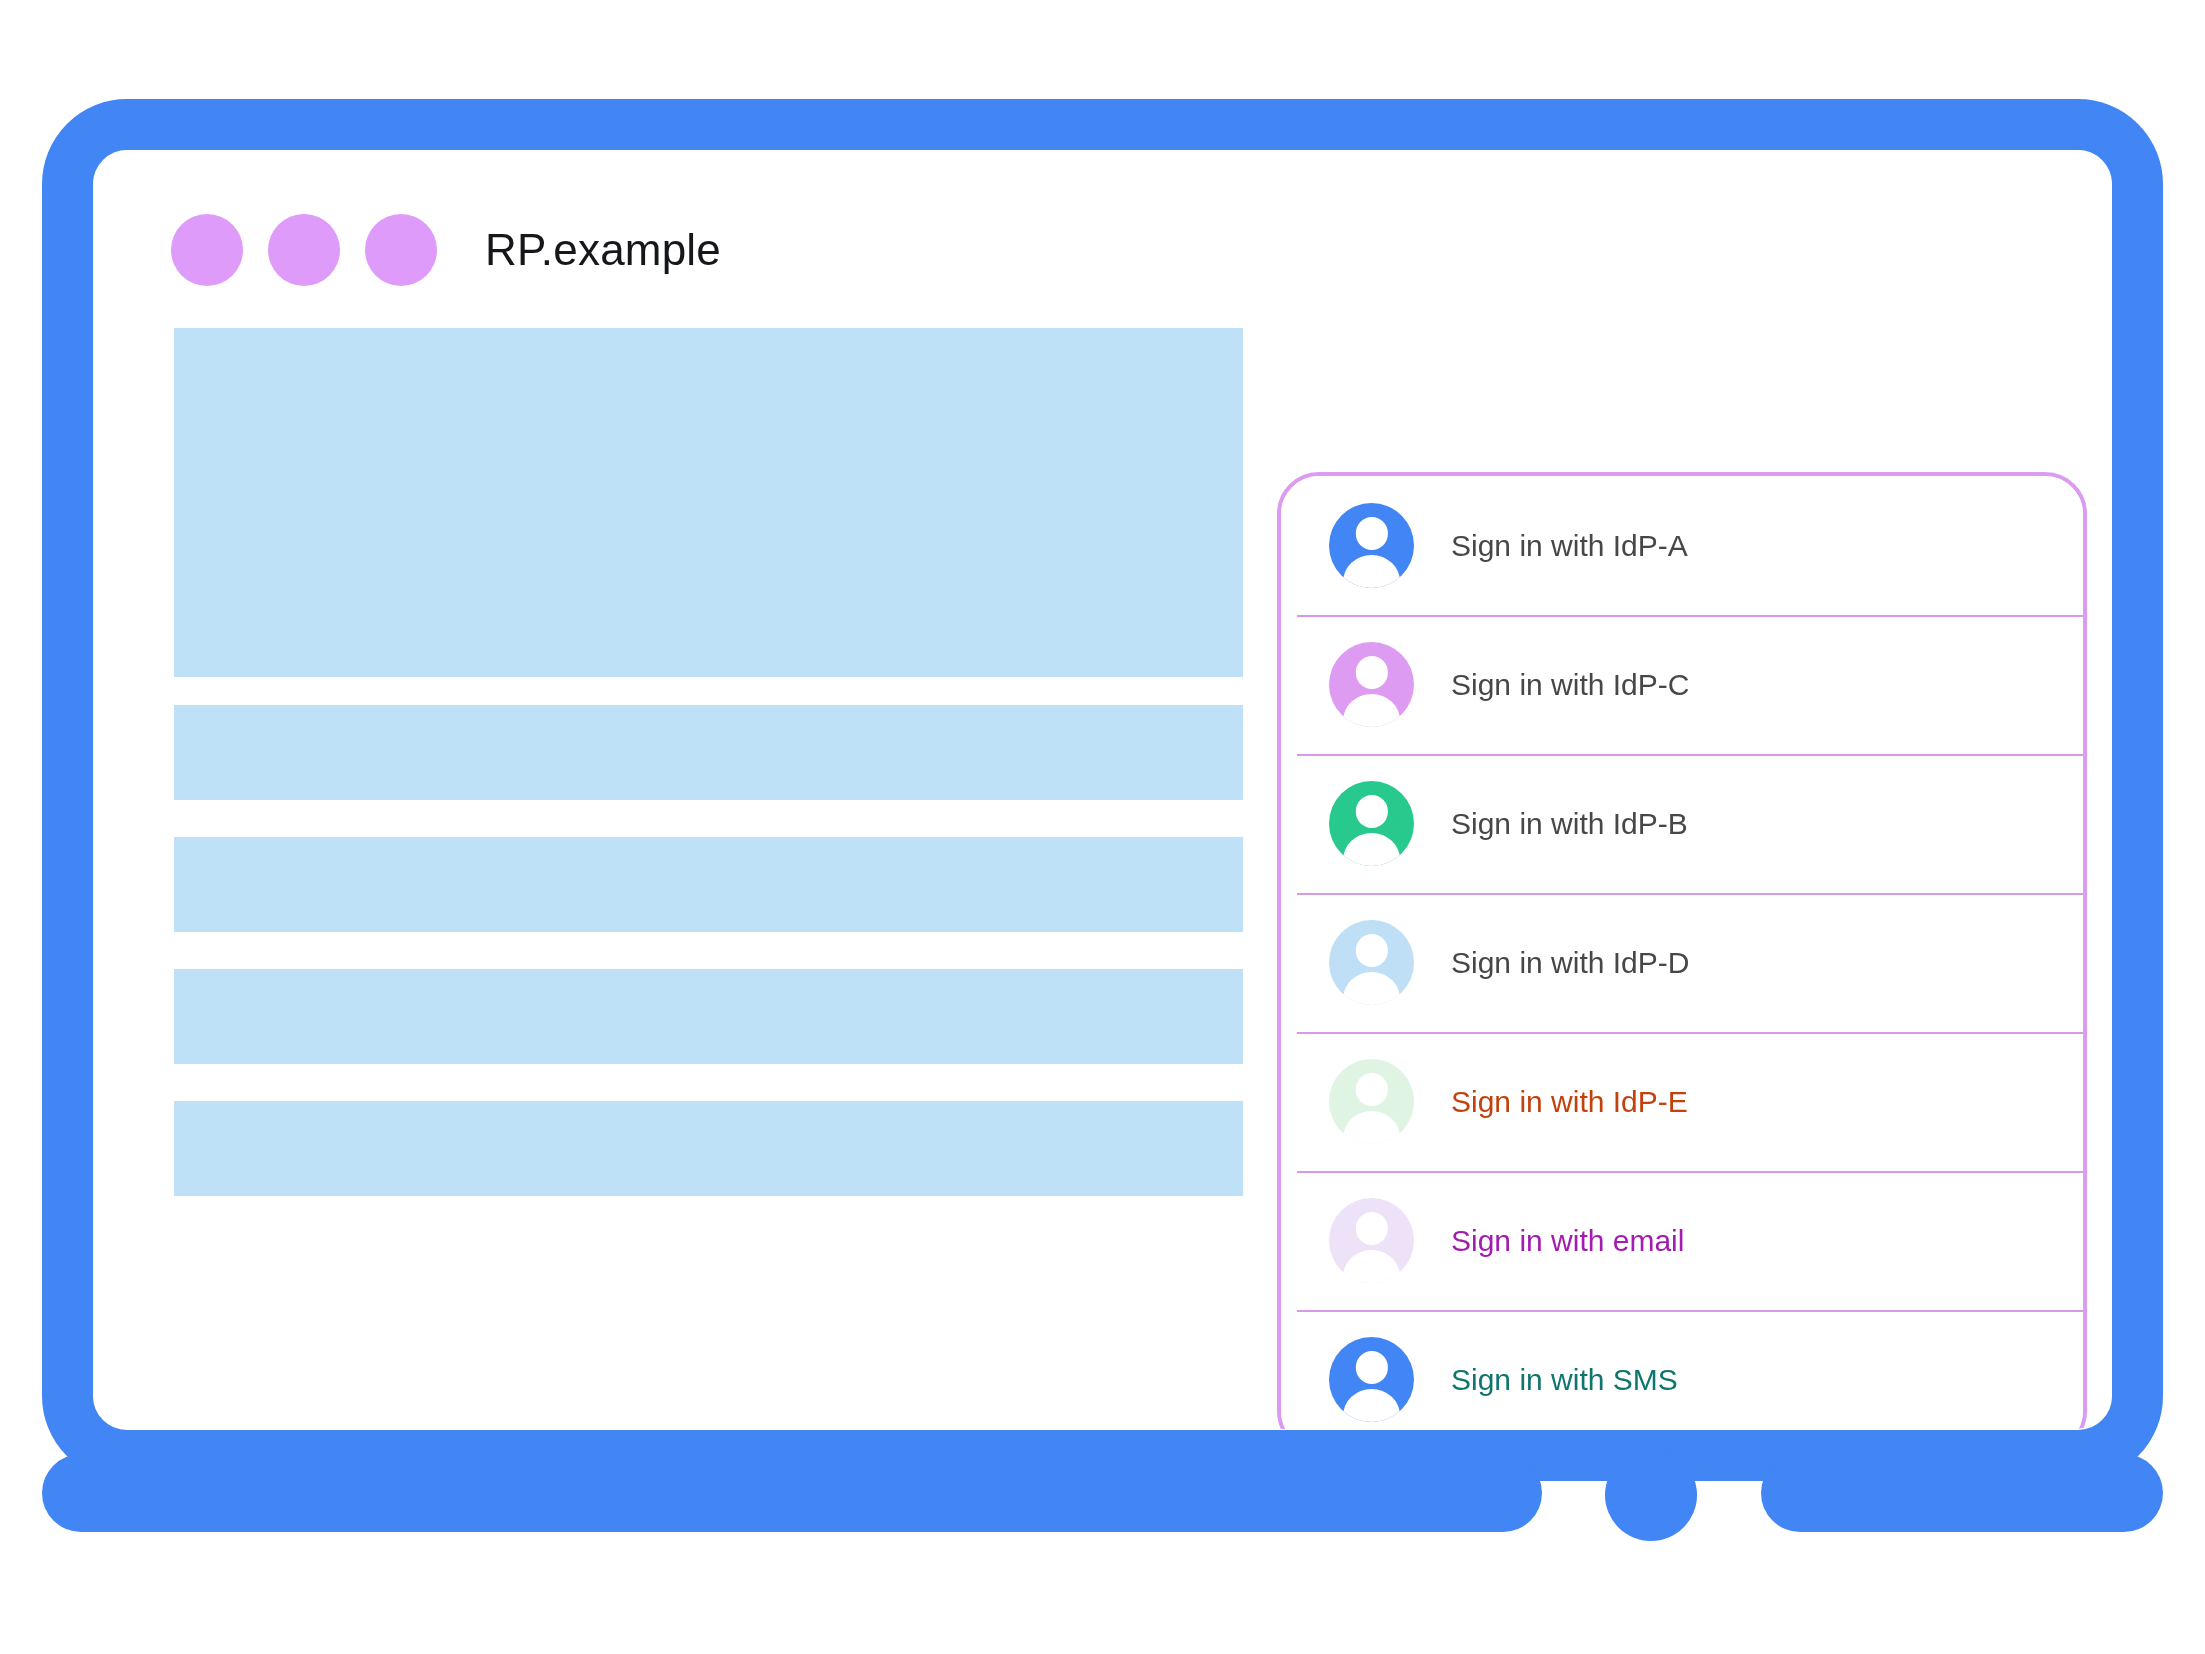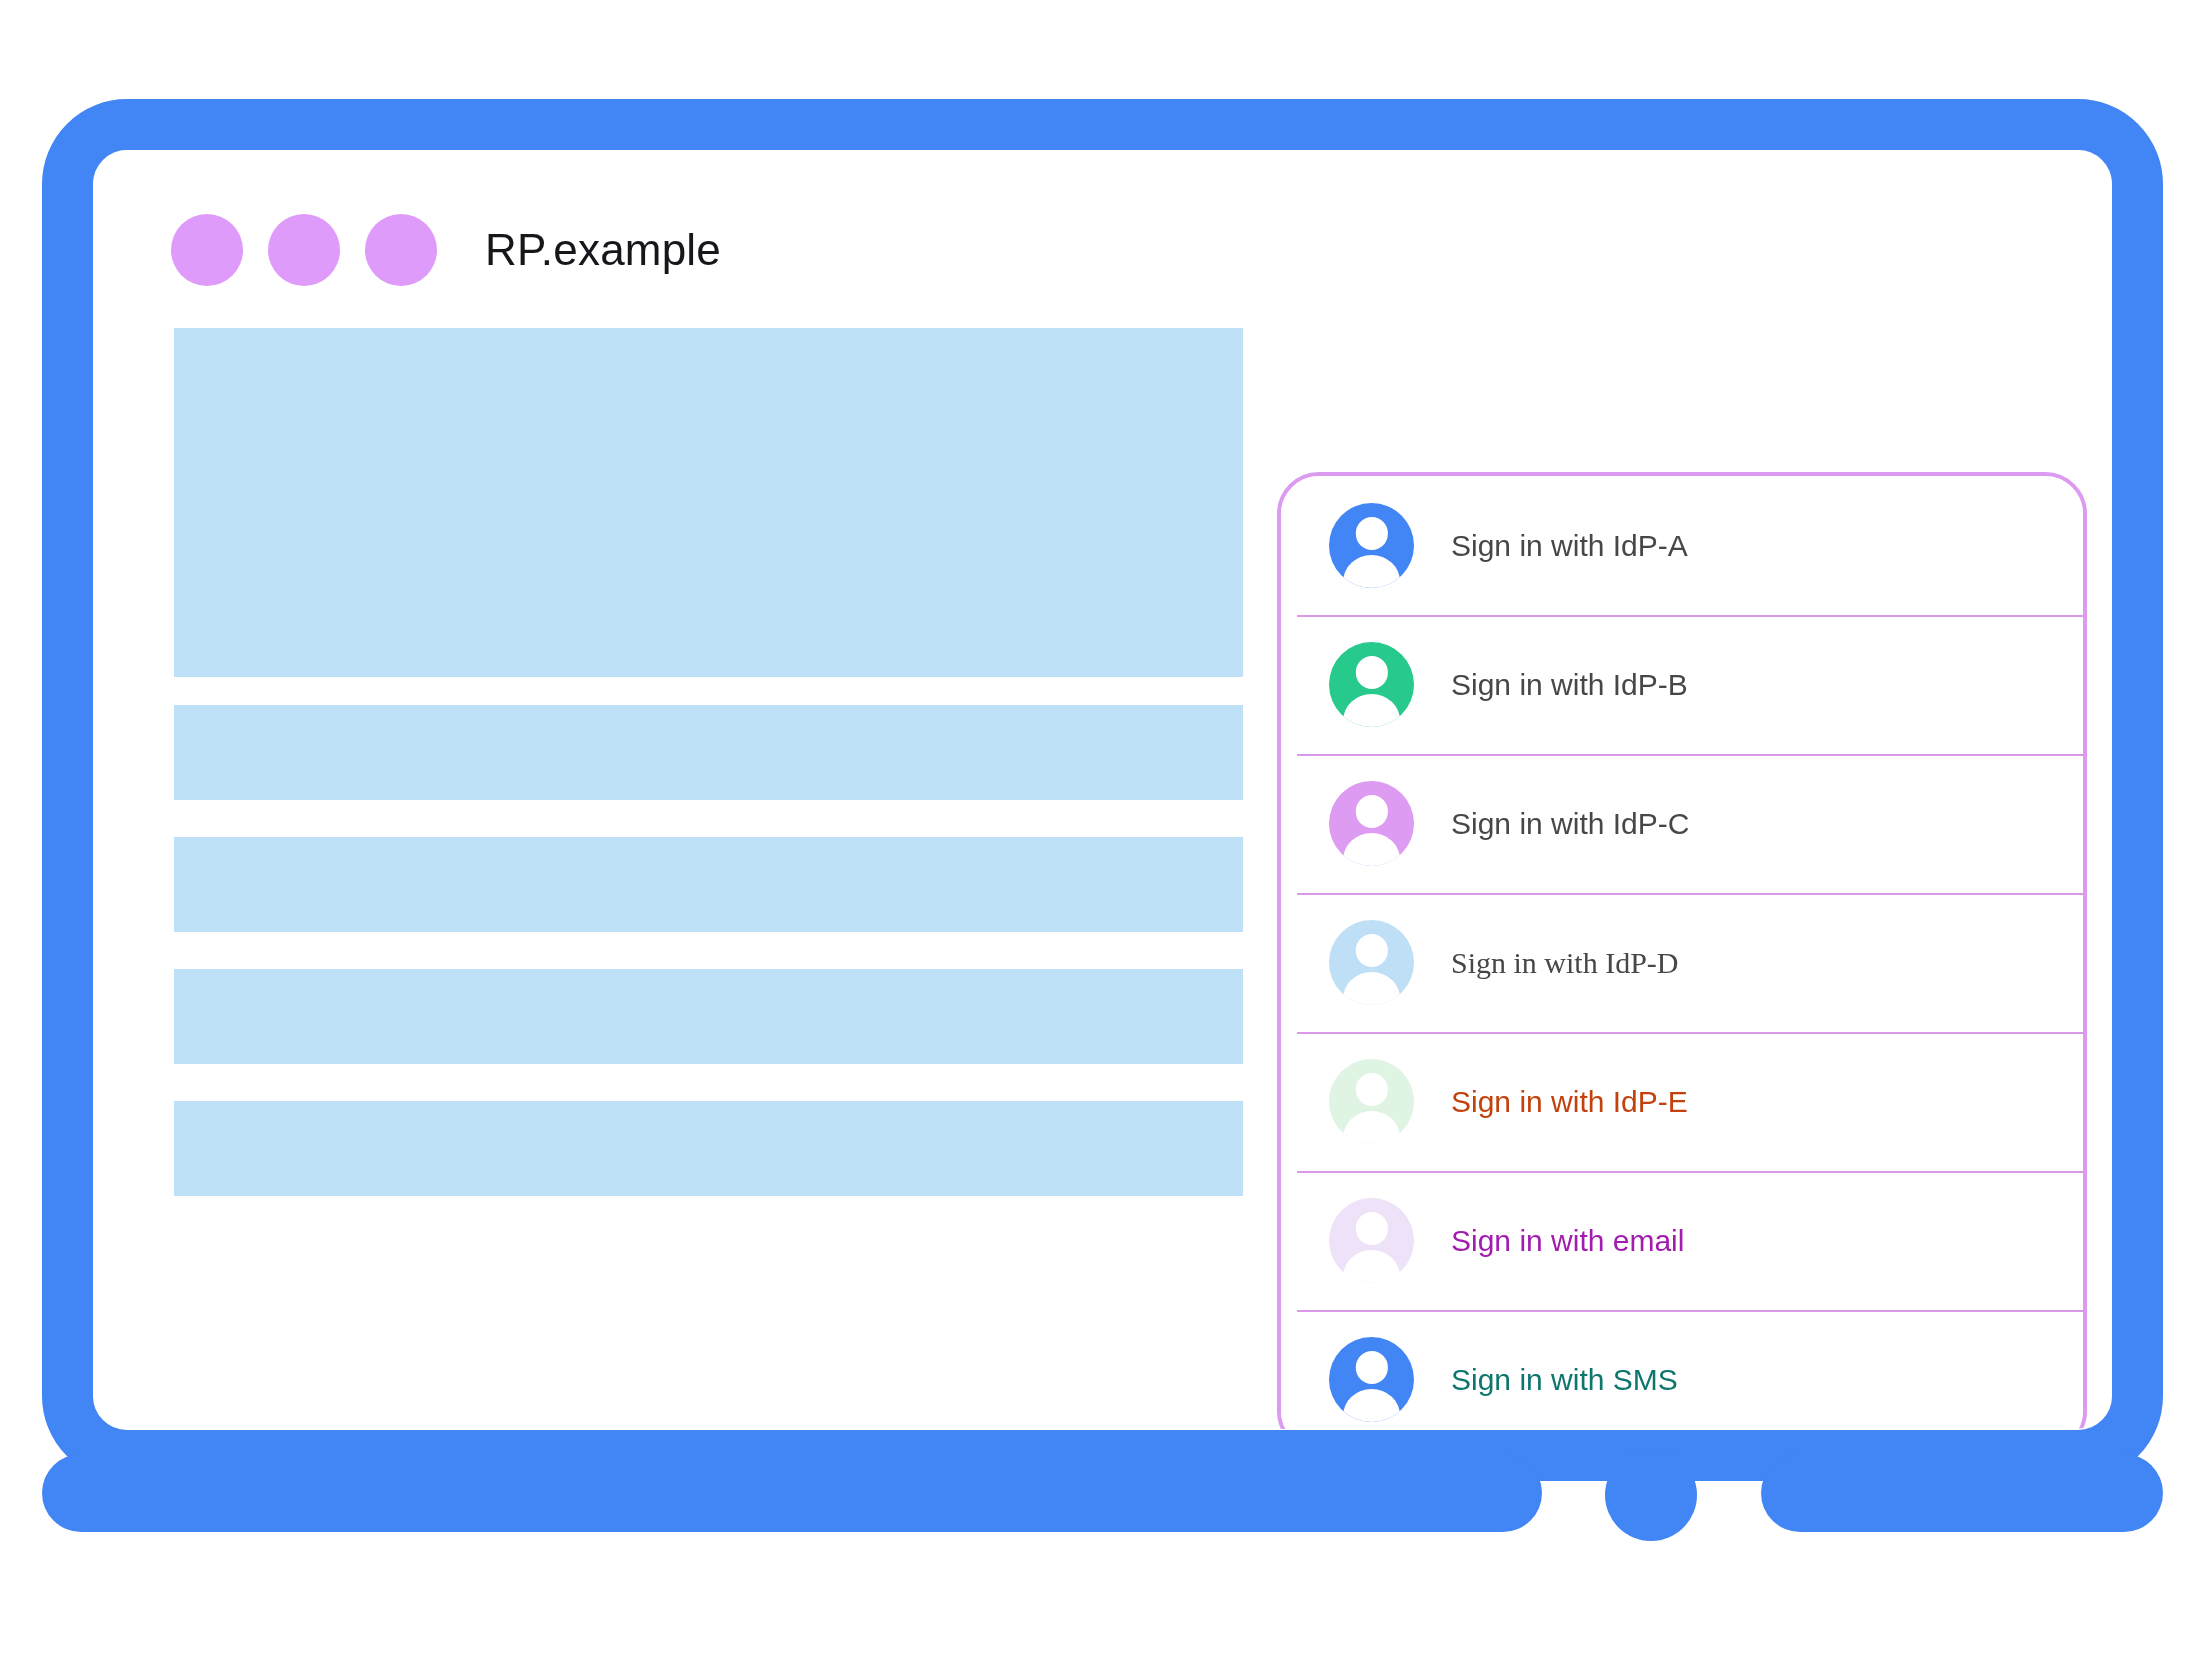--- a/index.html
+++ b/index.html
@@ -203,41 +203,41 @@
 
       <div class="chooser-item">
         <span class="avatar" style="background: rgb(66, 133, 244);">
           <span class="head"></span>
             <span class="body"></span>
         </span>
         <span class="chooser-label" style="color: rgb(71, 71, 71);">Sign in with IdP-A</span>
       </div>
 
       <div class="chooser-item">
+        <span class="avatar" style="background: rgb(222, 155, 242);">
+          <span class="head"></span>
+            <span class="body"></span>
+        </span>
+        <span class="chooser-label" style="color: rgb(71, 71, 71);">Sign in with IdP-C</span>
+      </div>
+
+      <div class="chooser-item">
         <span class="avatar" style="background: rgb(39, 201, 140);">
           <span class="head"></span>
             <span class="body"></span>
         </span>
         <span class="chooser-label" style="color: rgb(71, 71, 71);">Sign in with IdP-B</span>
       </div>
 
       <div class="chooser-item">
-        <span class="avatar" style="background: rgb(222, 155, 242);">
-          <span class="head"></span>
-            <span class="body"></span>
-        </span>
-        <span class="chooser-label" style="color: rgb(71, 71, 71);">Sign in with IdP-C</span>
-      </div>
-
-      <div class="chooser-item">
         <span class="avatar" style="background: rgb(190, 223, 245);">
           <span class="head"></span>
             <span class="body"></span>
         </span>
-        <span class="chooser-label" style="color: rgb(71, 71, 71); font-family: Liberation Serif, serif;">Sign in with IdP-D</span>
+        <span class="chooser-label" style="color: rgb(71, 71, 71);">Sign in with IdP-D</span>
       </div>
 
       <div class="chooser-item">
         <span class="avatar" style="background: rgb(223, 244, 226);">
           <span class="head"></span>
             <span class="body"></span>
         </span>
         <span class="chooser-label" style="color: #c2410c;">Sign in with IdP-E</span>
       </div>
 

